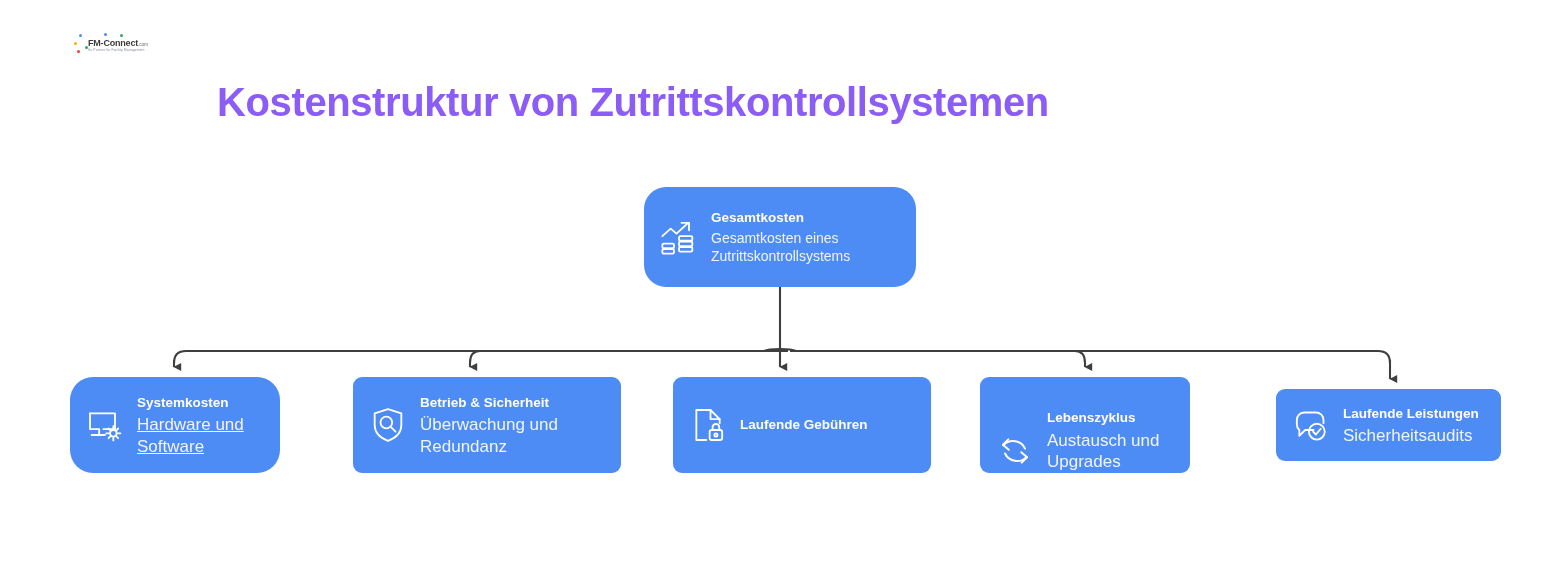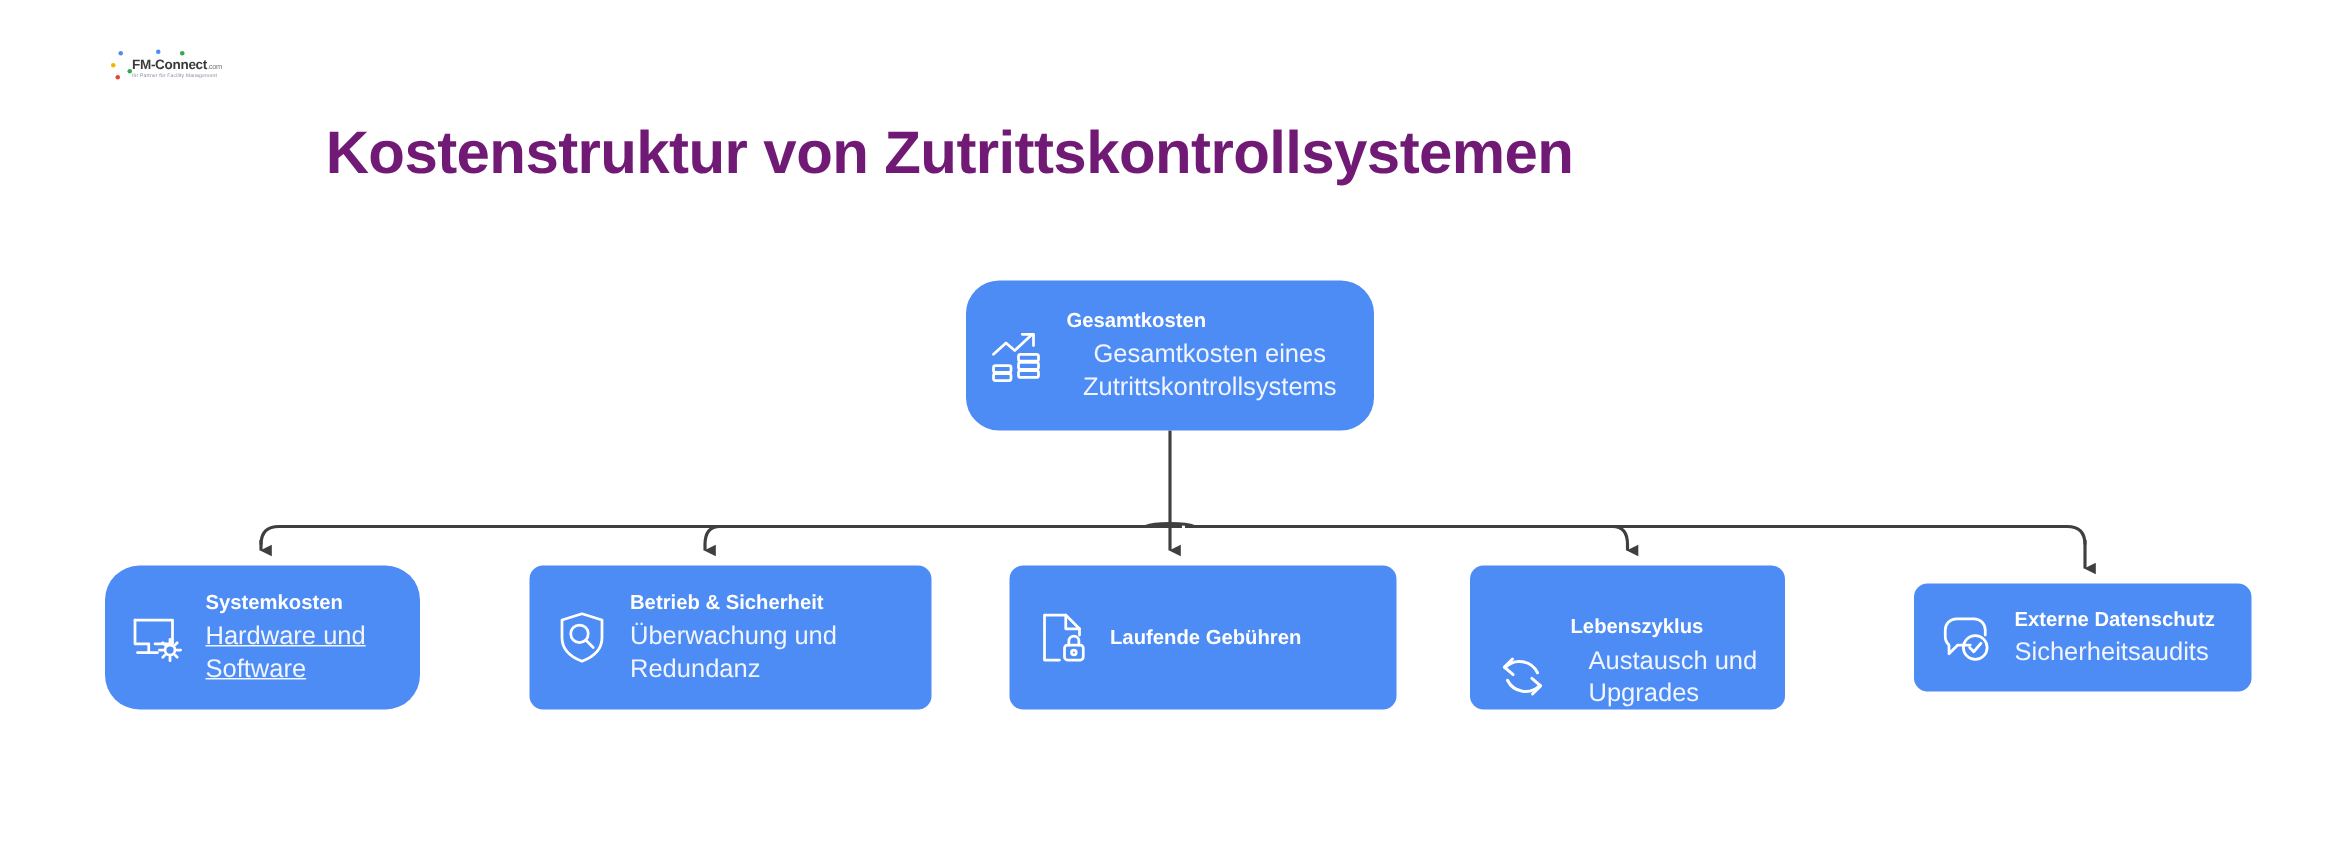--- a/index.html
+++ b/index.html
@@ -56,21 +56,21 @@
 
   
   #page-title {
     position: absolute;
     left: 0;
     top: 80px;
     width: 1266px;
     text-align: center;
     font-size: 40px;
     font-weight: bold;
-    color: #701a75;
+    color: #8b5cf6;
     letter-spacing: -0.4px;
     white-space: nowrap;
   }
 
   
   #connectors {
     position: absolute;
     left: 0;
     top: 0;
     width: 1558px;
@@ -123,21 +123,21 @@
 
   
   #node-root {
     left: 644px;
     top: 187px;
     width: 272px;
     height: 100px;
     border-radius: 22px;
   }
   #node-root .node-title { font-size: 13.5px; }
-  #node-root .node-desc  { font-size: 17px; text-align: center; }
+  #node-root .node-desc  { font-size: 14px; }
 
   
   #node-systemkosten       { left: 70px;   top: 377px; width: 210px; height: 96px; border-radius: 23px; }
   #node-betrieb-sicherheit { left: 353px;  top: 377px; width: 268px; height: 96px; }
   #node-laufende-gebuehren { left: 673px;  top: 377px; width: 258px; height: 96px; }
   #node-lebenszyklus       { left: 980px;  top: 377px; width: 210px; height: 96px; align-items: flex-end; }
   #node-externe-leistungen { left: 1276px; top: 389px; width: 225px; height: 72px; }
 </style>
 </head>
 <body>
@@ -250,29 +250,29 @@
   <span class="node-icon">
     <svg viewBox="0 0 48 48" fill="none" stroke="#ffffff" stroke-width="2.4" stroke-linecap="round" stroke-linejoin="round">
       <path d="M10,17 A16,16 0 0 1 36,21"></path>
       <polyline points="16,10 9.5,16.5 16.5,22.5"></polyline>
       <path d="M38,31 A16,16 0 0 1 12,27"></path>
       <polyline points="32,38 38.5,31.5 31.5,25.5"></polyline>
     </svg>
   </span>
   <span class="node-text">
     <span class="node-title">Lebenszyklus</span>
-    <span class="node-desc" style="display:block;margin-left:12px;">Austausch und Upgrades</span>
+    <span class="node-desc" style="display:block;">Austausch und Upgrades</span>
   </span>
 </div>
 
 <div class="node" id="node-externe-leistungen">
   <span class="node-icon">
     <svg viewBox="0 0 48 48" fill="none" stroke="#ffffff" stroke-width="2.2" stroke-linecap="round" stroke-linejoin="round">
       <path d="M27,30 H17 l-7,7 v-7 a9,9 0 0 1 -3,-7 v-5 a9,9 0 0 1 9,-9 h14 a9,9 0 0 1 9,9 v4"></path>
       <circle cx="31" cy="32" r="9.5"></circle>
       <polyline points="26.5,32 29.8,35.4 35.6,28.6"></polyline>
     </svg>
   </span>
   <span class="node-text">
-    <span class="node-title">Externe Datenschutz</span>
+    <span class="node-title">Laufende Leistungen</span>
     <span class="node-desc" style="display:block;">Sicherheitsaudits</span>
   </span>
 </div>
 
 </body></html>

